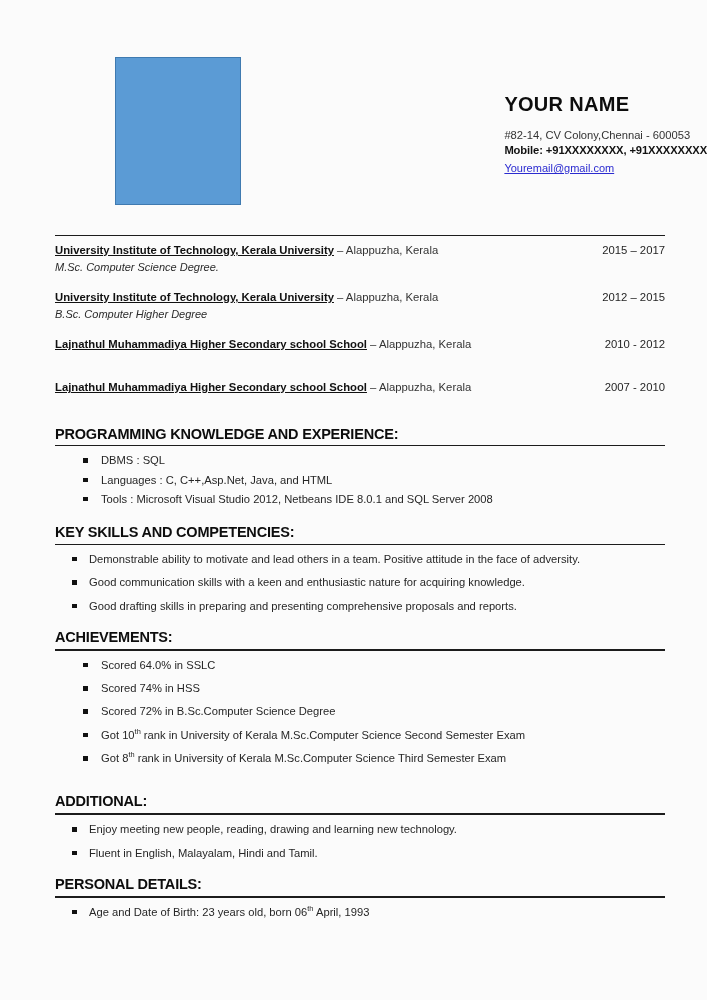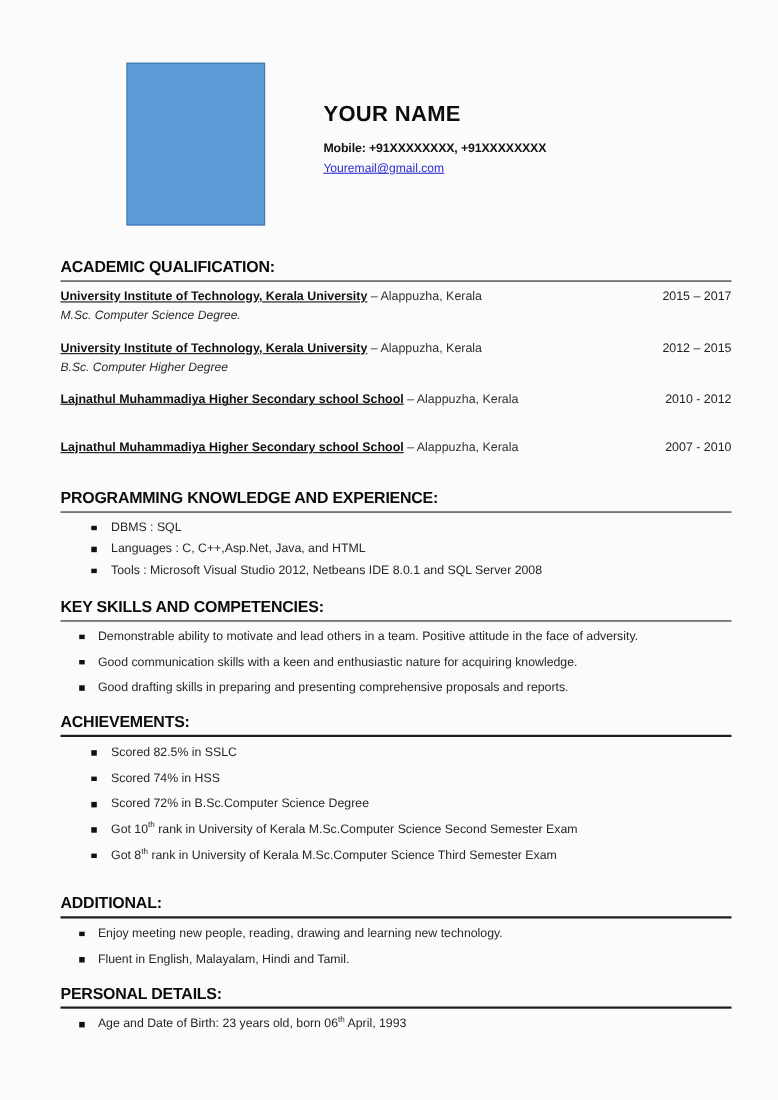--- a/index.html
+++ b/index.html
@@ -21,20 +21,21 @@
     height: 1000px;
     background: #fbfbfb;
     padding: 0;
   }
 
   
   .header {
     display: flex;
     align-items: flex-start;
     padding: 57px 0 0 0;
+    justify-content: space-between;
   }
   .photo-box {
     width: 126px;
     height: 148px;
     margin-left: 115px;
     background: #5b9bd5;
     border: 1px solid #3f7ab0;
     flex: 0 0 auto;
   }
   .header-text {
@@ -163,31 +164,31 @@
 </style>
 </head>
 <body>
 
 <div class="page">
 
   <div class="header">
     <div class="photo-box"></div>
     <div class="header-text">
       <div class="full-name">YOUR NAME</div>
+      <div class="contact-line">#82-14, CV Colony,Chennai - 600053</div>
       <div class="contact-line bold">Mobile: +91XXXXXXXX, +91XXXXXXXX</div>
       <div>
         <span class="email-link">Youremail@gmail.com</span>
       </div>
     </div>
   </div>
 
   <div class="content">
 
     <div class="section" style="margin-top:30px;">
-      <div class="section-title">ACADEMIC QUALIFICATION:</div>
       <div class="rule segmented"></div>
 
       <div class="edu-row">
         <div class="edu-left">
           <span class="edu-school">University Institute of Technology, Kerala University</span><span class="edu-place"> – Alappuzha, Kerala</span>
         </div>
         <div class="edu-date">2015 – 2017</div>
       </div>
       <div class="edu-degree">M.Sc.  Computer Science Degree.</div>
 
@@ -232,21 +233,21 @@
         <li><span class="sq"></span><span>Demonstrable ability to motivate and lead others in a team. Positive attitude in the face of adversity.</span></li>
         <li><span class="sq"></span><span>Good communication skills with a keen and enthusiastic nature for acquiring knowledge.</span></li>
         <li><span class="sq"></span><span>Good drafting skills in preparing and presenting comprehensive proposals and reports.</span></li>
       </ul>
     </div>
 
     <div class="section" style="margin-top:14px;">
       <div class="section-title">ACHIEVEMENTS:</div>
       <div class="rule thick"></div>
       <ul class="bullets spaced indent-wide">
-        <li><span class="sq"></span><span>Scored 82.5% in SSLC</span></li>
+        <li><span class="sq"></span><span>Scored 64.0% in SSLC</span></li>
         <li><span class="sq"></span><span>Scored 74% in HSS</span></li>
         <li><span class="sq"></span><span>Scored 72% in B.Sc.Computer Science Degree</span></li>
         <li>
           <span class="sq"></span>
           <span>Got  10</span><sup>th</sup><span> rank in University of Kerala M.Sc.Computer Science Second Semester Exam</span>
         </li>
         <li>
           <span class="sq"></span>
           <span>Got  8</span><sup>th</sup><span>  rank in University of Kerala M.Sc.Computer Science  Third  Semester Exam</span>
         </li>

